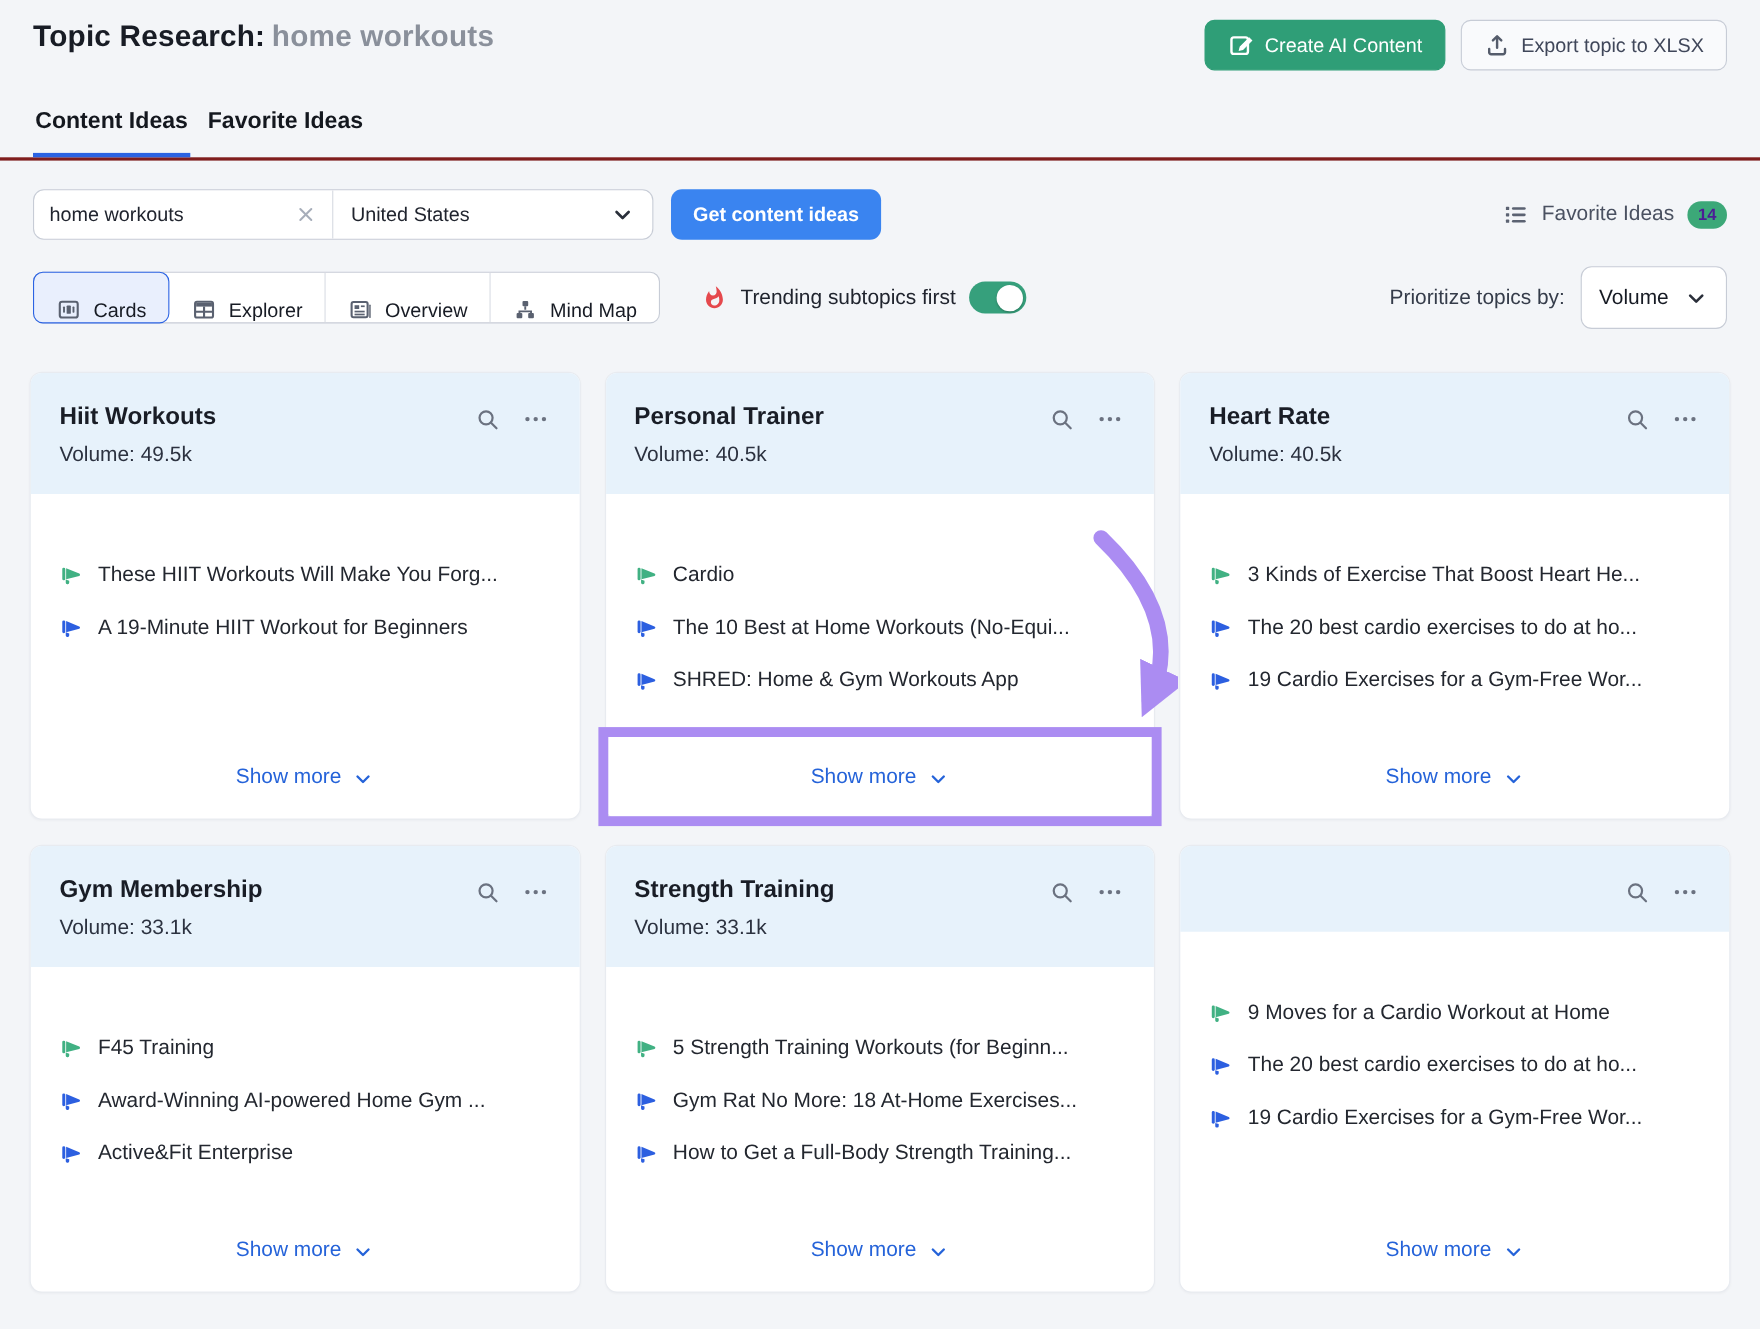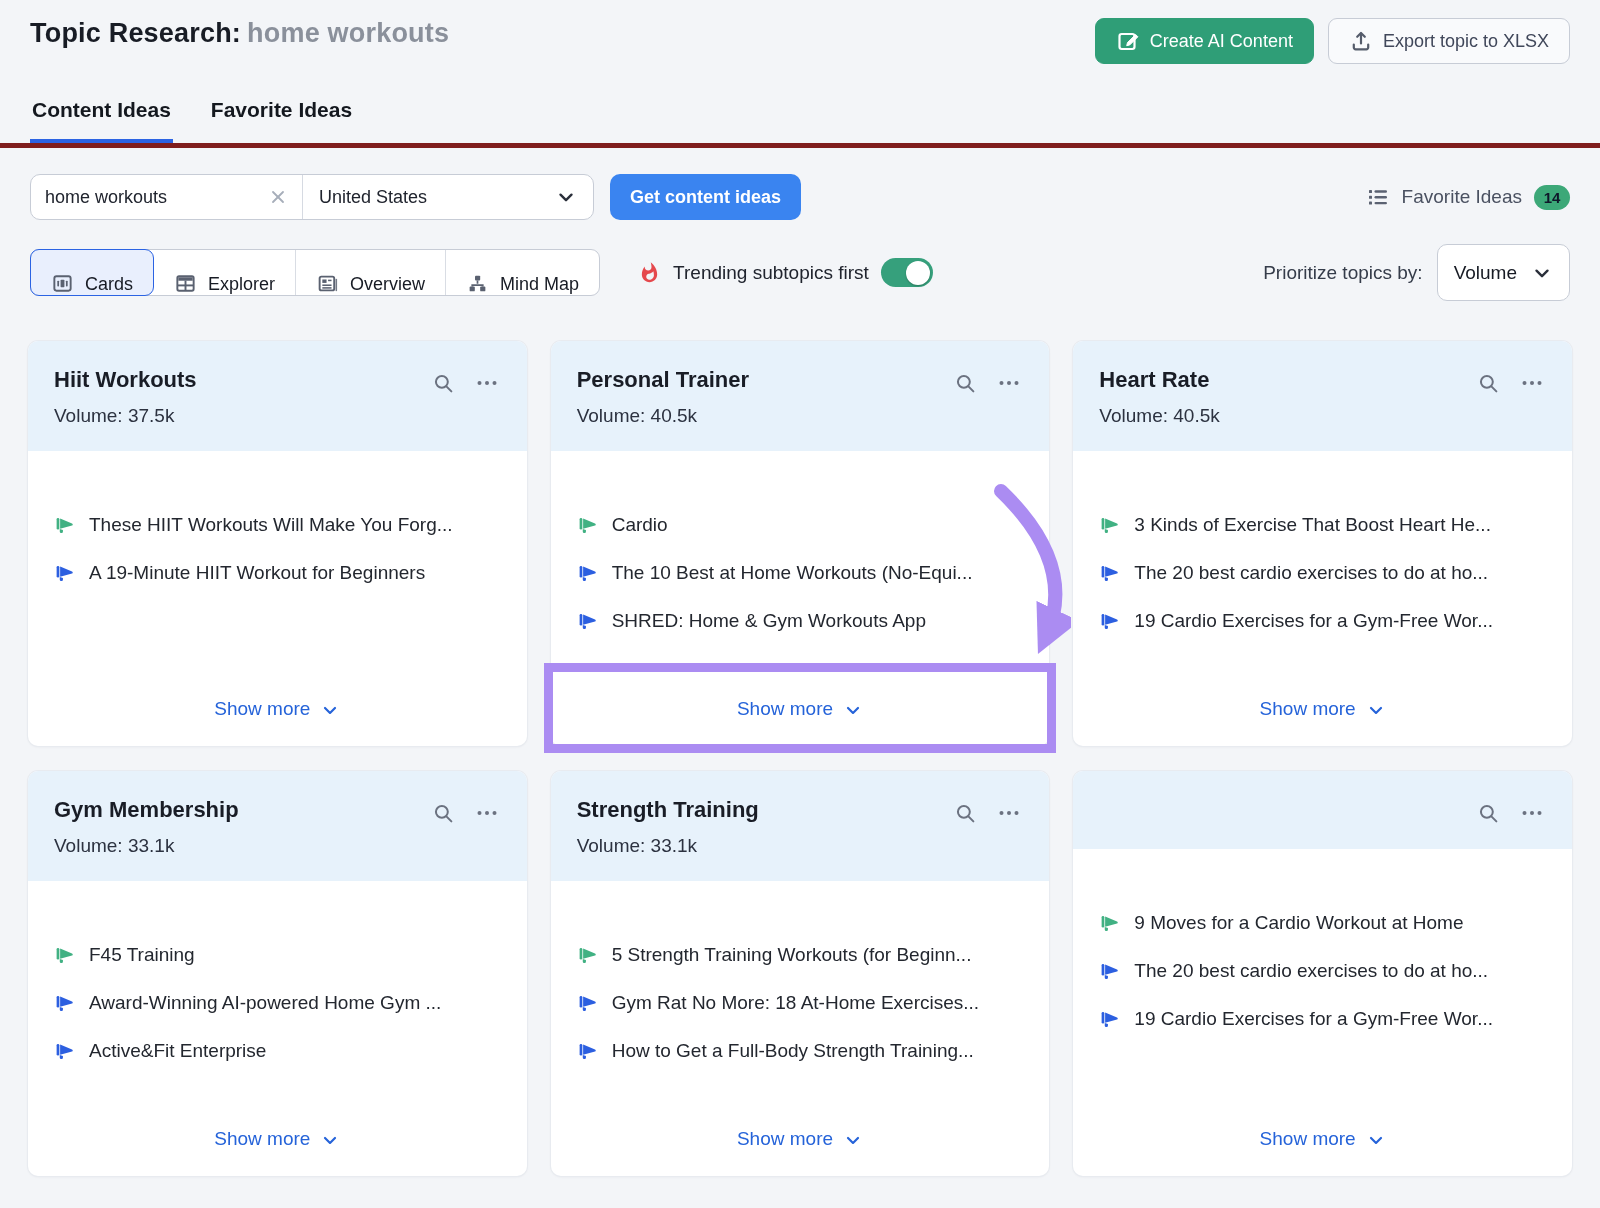--- a/index.html
+++ b/index.html
@@ -16,21 +16,21 @@
   .page-title { font-size:27px; font-weight:700; color:#181c25; letter-spacing:.2px; }
   .page-title .query { color:#8a909b; margin-left:6px; }
   .top-actions { margin-left:auto; display:flex; gap:14px; }
   .btn { display:inline-flex; align-items:center; gap:10px; height:46px; padding:0 20px;
          border-radius:9px; font-size:18px; cursor:pointer; white-space:nowrap; }
   .btn-export { background:#f9fafc; border:1px solid #c7ccd6; color:#40475a; }
   .btn-export svg { color:#555c6b; }
   .btn-create { background:var(--green,#2f9e77); border:1px solid var(--green,#2f9e77); color:#fff; font-weight:500; }
 
   
-  .tabs { display:flex; gap:36px; padding:0 30px; margin-top:34px; border-bottom:5px solid #7f1d1d; }
+  .tabs { display:flex; gap:14px; padding:0 30px; margin-top:34px; border-bottom:3px solid #7f1d1d; }
   .tab { font-size:21px; font-weight:600; color:#14181f; padding:0 2px 17px 2px;
          border-bottom:4px solid transparent; cursor:pointer; }
   .tab.active { border-bottom-color:var(--active-blue,#2b63e3); }
 
   
   .search-row { display:flex; align-items:center; gap:16px; padding:0 30px; margin-top:26px; }
   .joined { display:flex; height:46px; background:#fff; border:1px solid #c7ccd6; border-radius:10px; overflow:hidden; }
   .joined .cell { display:flex; align-items:center; }
   .query-cell { width:272px; padding:0 14px; border-right:1px solid #d6dae2; }
   .query-input { border:none; outline:none; flex:1; font-size:18px; color:#20242e; background:transparent;
@@ -39,21 +39,21 @@
   .region-cell { width:290px; padding:0 16px; cursor:pointer; justify-content:space-between; }
   .region-label { font-size:18px; color:#20242e; }
   .chevron { color:#2a2f3a; flex:none; }
   .domain-input { width:294px; height:46px; background:#fff; border:1px solid #c7ccd6; border-radius:10px;
                   padding:0 16px; font-size:18px; color:#20242e; outline:none; font-family:inherit; }
   .domain-input::placeholder { color:#9aa1ae; }
   .btn-get { background:var(--accent-blue,#3a84f0); color:#fff; border:none; font-weight:600; border-radius:10px; }
   .fav-ideas { margin-left:auto; display:flex; align-items:center; gap:12px; cursor:pointer; }
   .fav-ideas svg { color:#5b6272; }
   .fav-label { font-size:19px; color:#4a5161; }
-  .fav-badge { background:var(--badge-green,#3ca878); color:#0f172a; font-size:15px; font-weight:600;
+  .fav-badge { background:var(--badge-green,#3ca878); color:#4c1d95; font-size:15px; font-weight:600;
                min-width:36px; height:25px; border-radius:13px; display:flex; align-items:center; justify-content:center; padding:0 9px; }
 
   
   .controls-row { display:flex; align-items:center; padding:0 30px; margin-top:24px; }
   .segmented { display:flex; background:#fff; border:1px solid #c7ccd6; border-radius:9px; height:47px; }
   .segment { display:flex; align-items:flex-end; gap:11px; padding:0 20px; font-size:18px; color:#171b24;
              border-right:1px solid #d9dde4; cursor:pointer; }
   .segment:last-child { border-right:none; }
   .segment svg { color:#5a6170; }
   .segment.active { background:#e9effd; border:1px solid var(--active-blue,#2b63e3); border-radius:9px;
@@ -291,21 +291,21 @@
     </div>
   </div>
 </div>
 
 <div class="grid">
 
   <div class="card">
     <div class="card-header">
       <div>
         <div class="card-title">Hiit Workouts</div>
-        <div class="card-volume">Volume: 37.5k</div>
+        <div class="card-volume">Volume: 49.5k</div>
       </div>
       <div class="card-header-icons">
         <span>
             <svg width="23" height="23" viewBox="0 0 24 24">
               <use href="#i-search"></use>
             </svg>
           </span>
         <span>
             <svg width="24" height="24" viewBox="0 0 24 24">
               <use href="#i-dots"></use>

